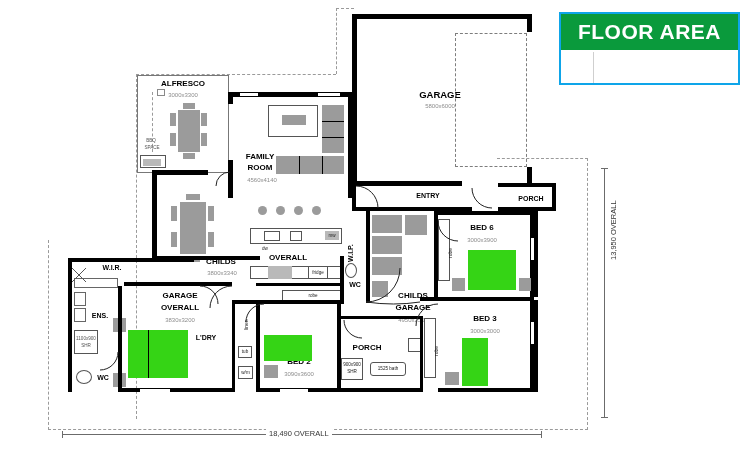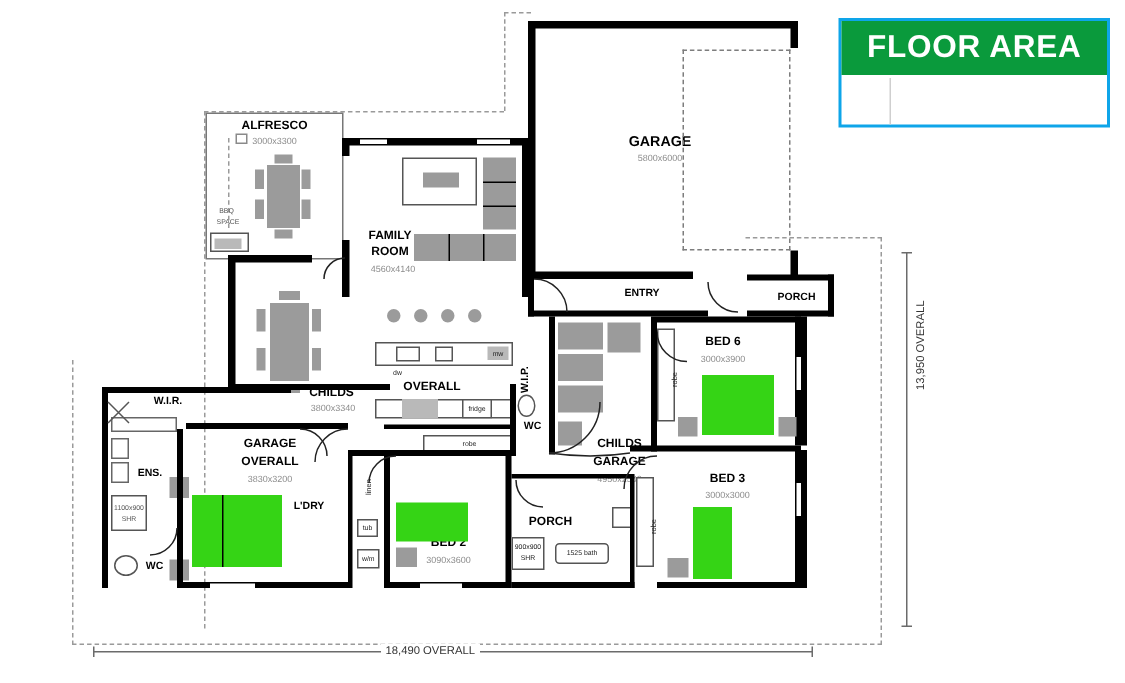--- a/index.html
+++ b/index.html
@@ -273,21 +273,21 @@
     <path d="M344 320 A18 18 0 0 0 362 338" fill="none" stroke="#222" stroke-width="1"></path>
     <path d="M366 302 A34 34 0 0 0 400 268" fill="none" stroke="#222" stroke-width="1"></path>
     <path d="M398 302 A28 28 0 0 1 426 330" fill="none" stroke="#222" stroke-width="0"></path>
     <path d="M366 302 Q394 306 420 302" fill="none" stroke="#222" stroke-width="1"></path>
     <path d="M230 172 A14 14 0 0 0 216 186" fill="none" stroke="#222" stroke-width="1"></path>
   </svg>
 
   <div class="dimline" style="left:62px;top:434px;width:480px;height:1px;"></div>
   <div class="tick" style="left:62px;top:431px;"></div>
   <div class="tick" style="left:541px;top:431px;"></div>
-  <div class="dimtxt" style="left:254px;top:429px;text-align:right;">18,490 OVERALL</div>
+  <div class="dimtxt" style="left:266px;top:429px;text-align:right;">18,490 OVERALL</div>
 
   <div class="dimline" style="left:604px;top:168px;width:1px;height:250px;"></div>
   <div class="tickv" style="left:601px;top:168px;"></div>
   <div class="tickv" style="left:601px;top:417px;"></div>
   <div class="dimtxtv" style="left:609px;top:262px;transform:rotate(-90deg);">13,950 OVERALL</div>
 
 </div>
 
 <div class="badge">
   <div class="badge-title">FLOOR AREA</div>

